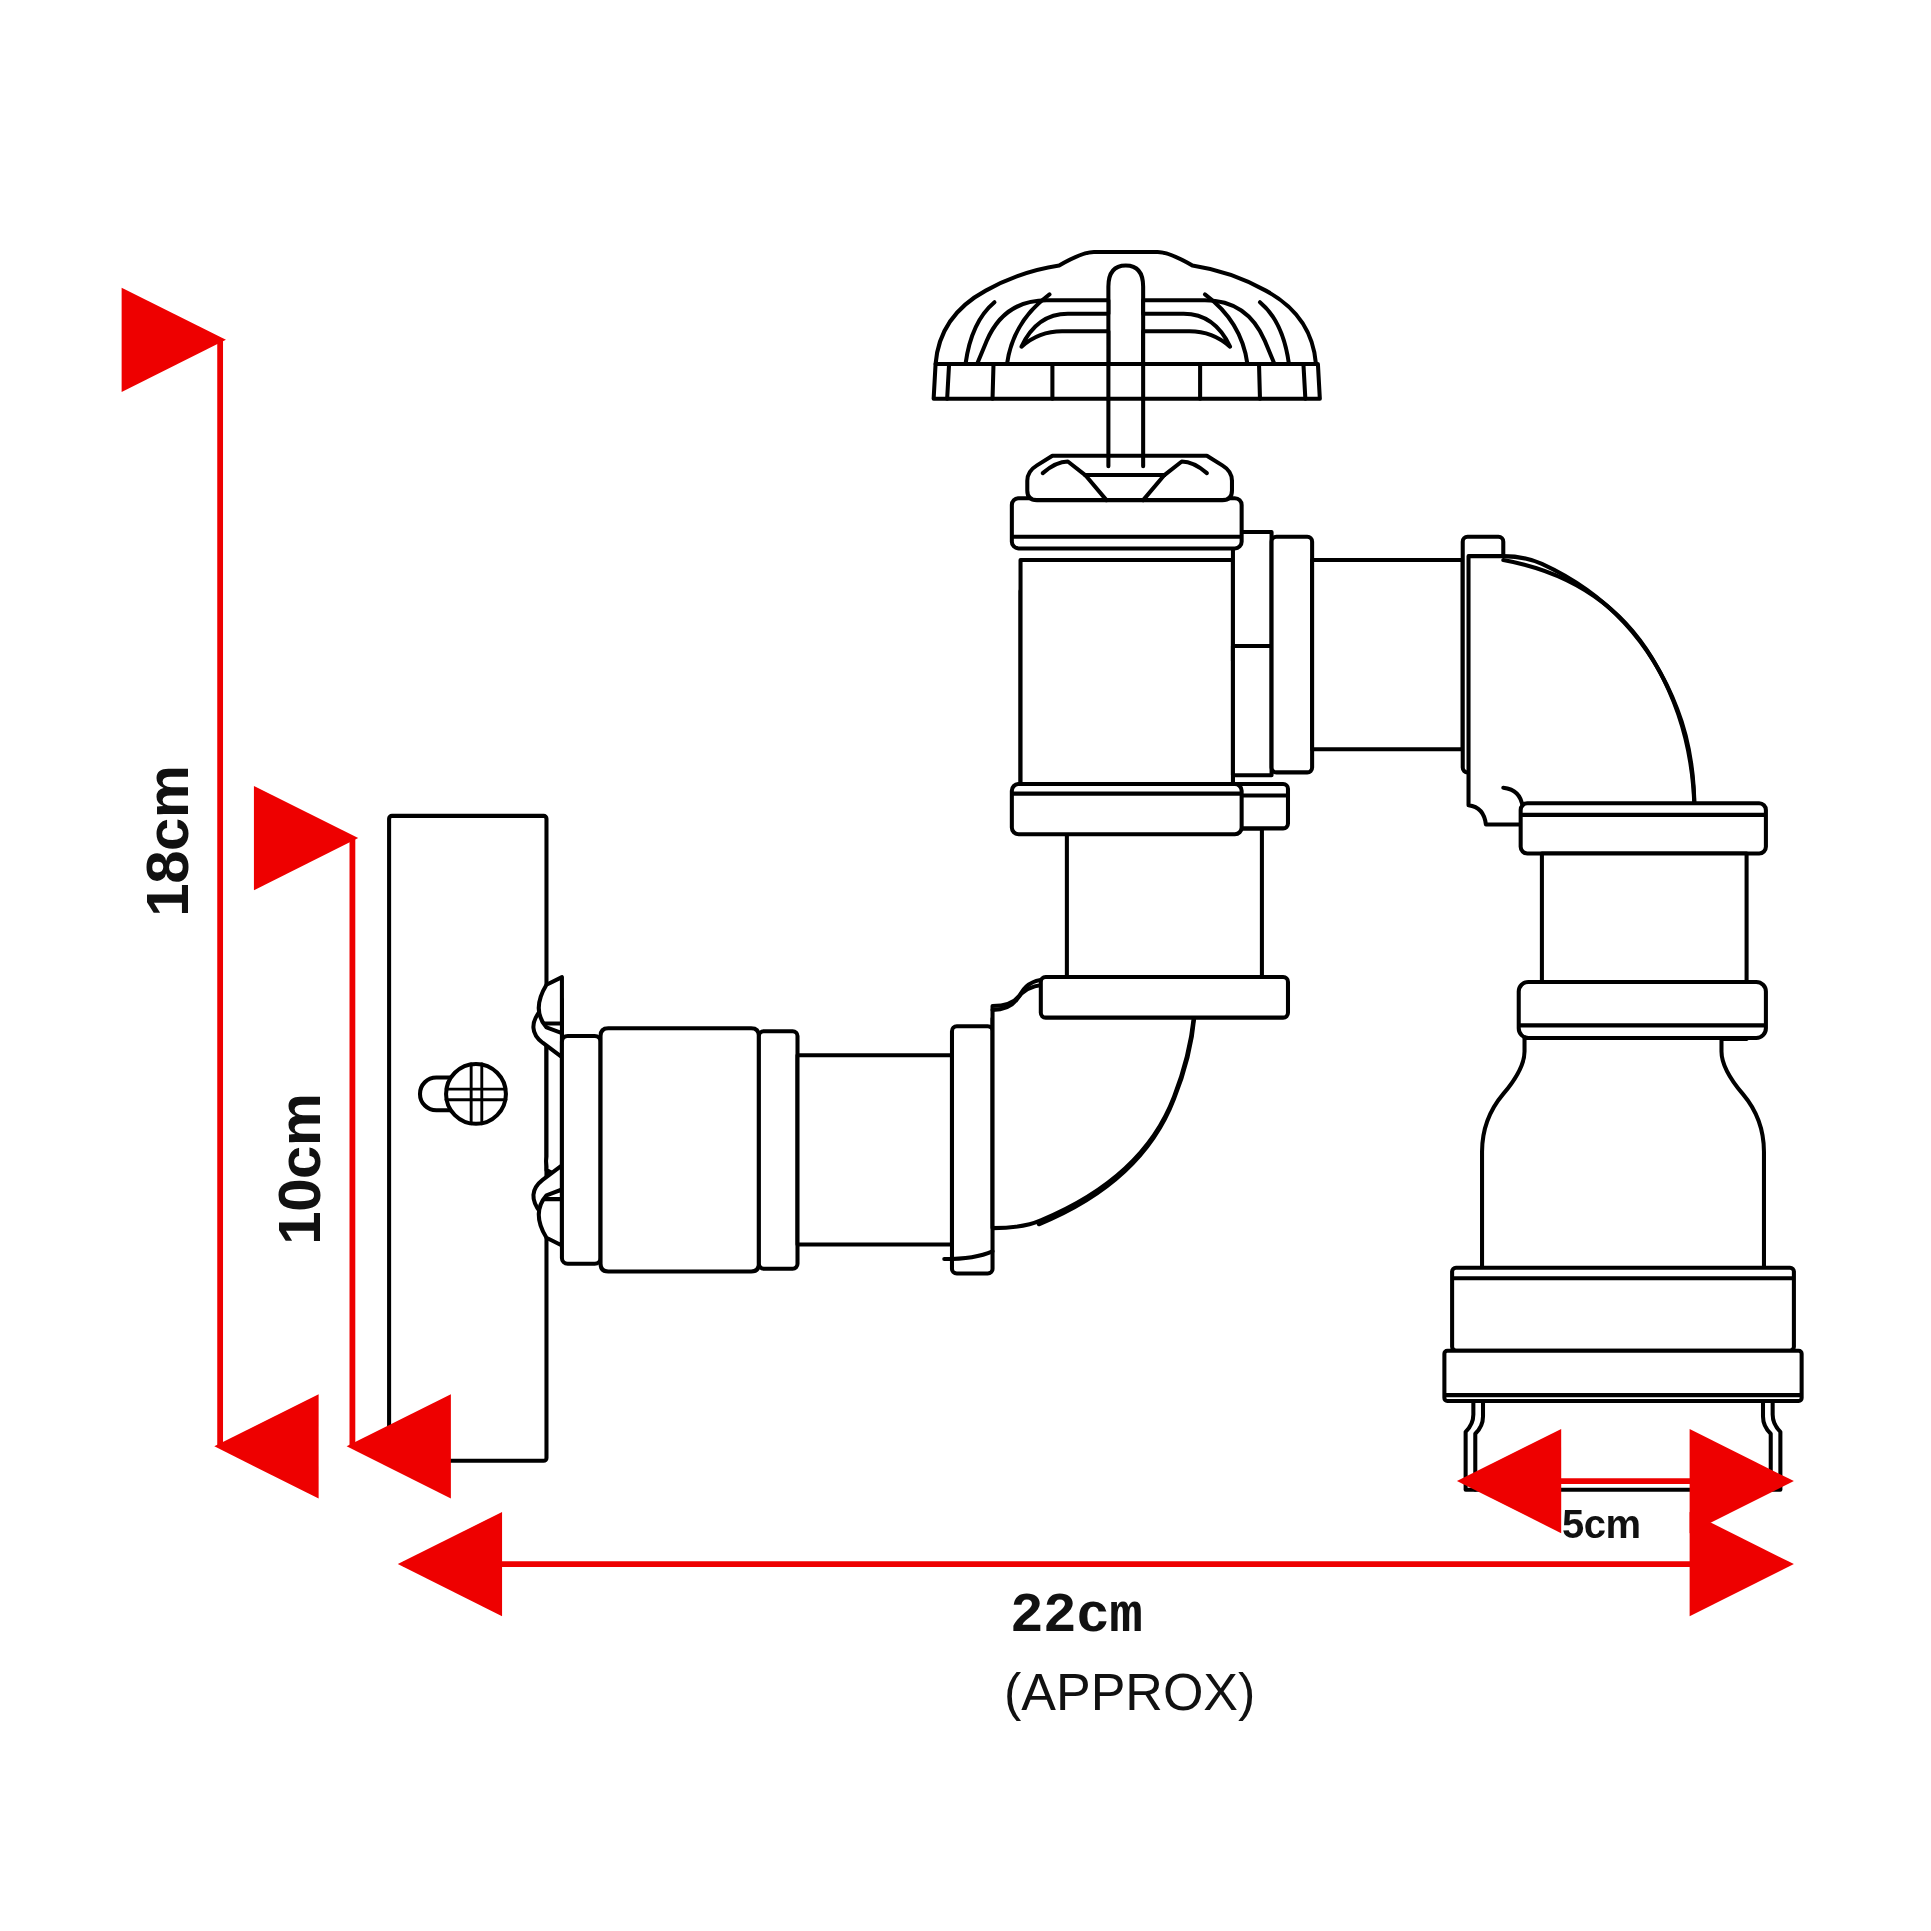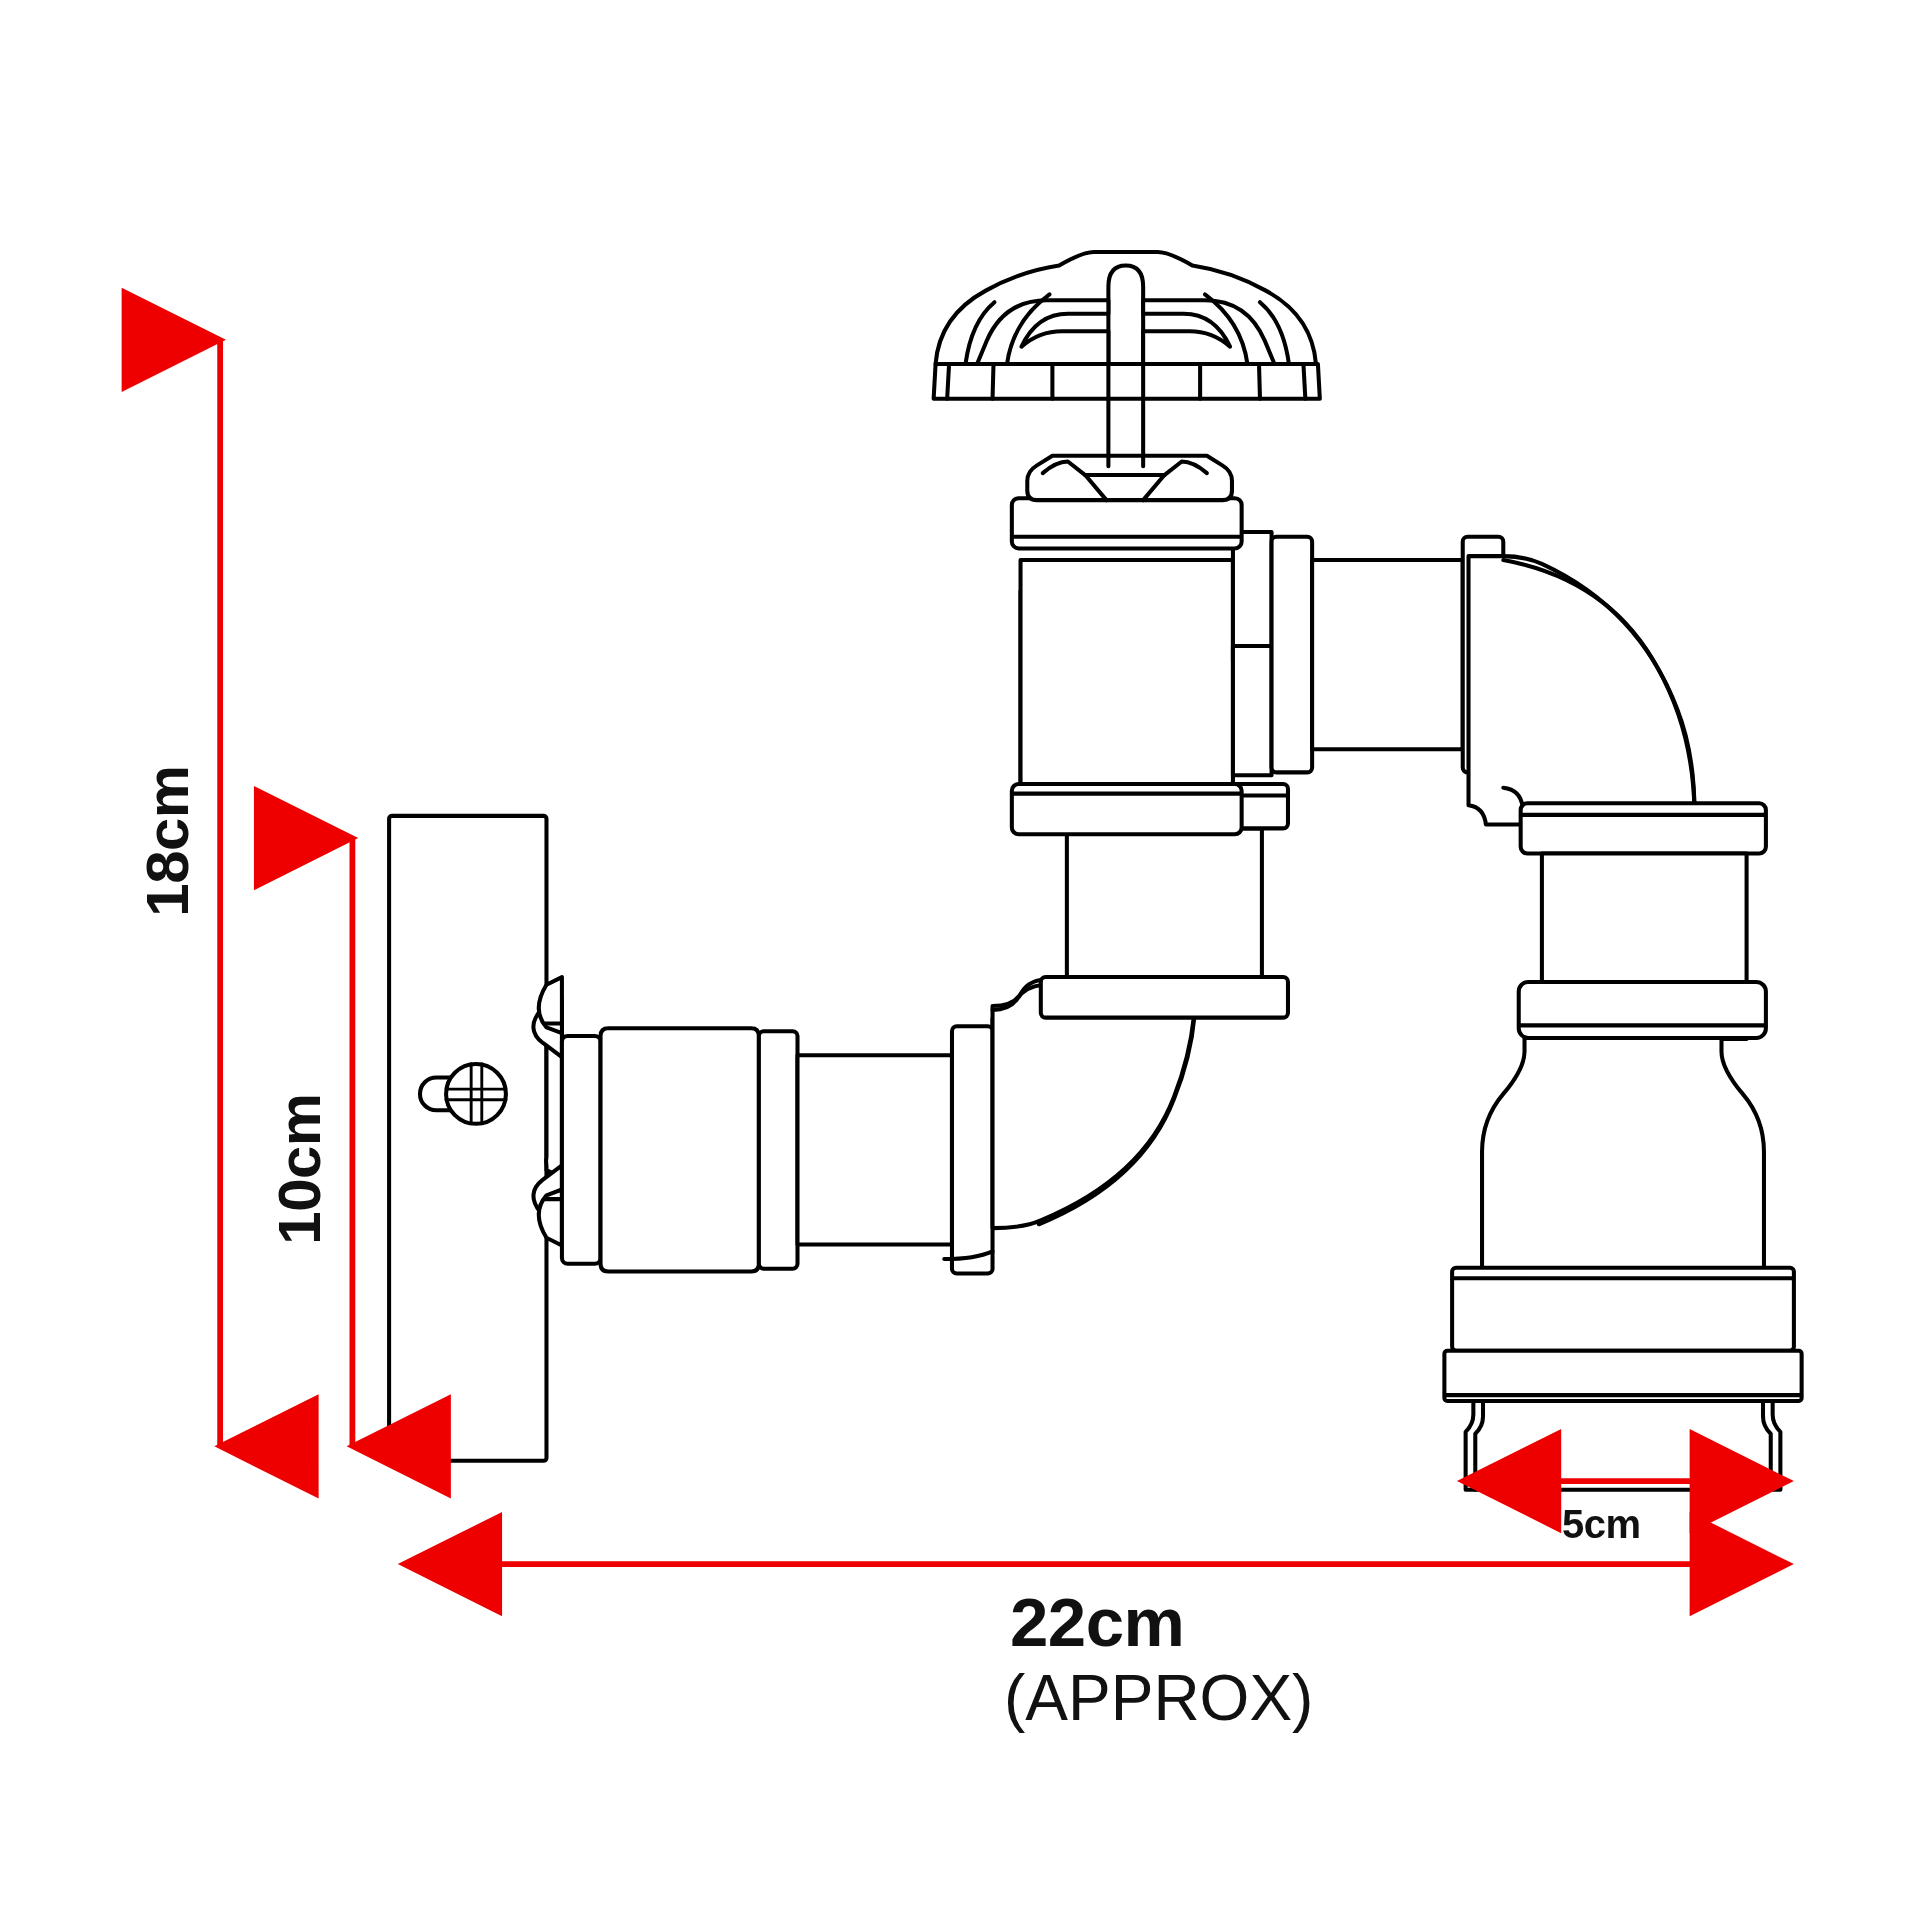--- a/index.html
+++ b/index.html
@@ -55,26 +55,27 @@
   }
   .label-10 {
     left: 224px;
     top: 1139px;
     font-size: 60px;
     transform: rotate(-90deg);
   }
   .label-22 {
     left: 1010px;
     top: 1588px;
-    font-size: 69px;
+    font-size: 56px;
+    font-family: Liberation Mono, monospace;
   }
   .label-approx {
     left: 1004px;
     top: 1666px;
-    font-size: 64px;
+    font-size: 52px;
   }
   .label-5 {
     left: 1562px;
     top: 1504px;
     font-size: 40px;
   }
 </style>
 </head>
 <body>
 

